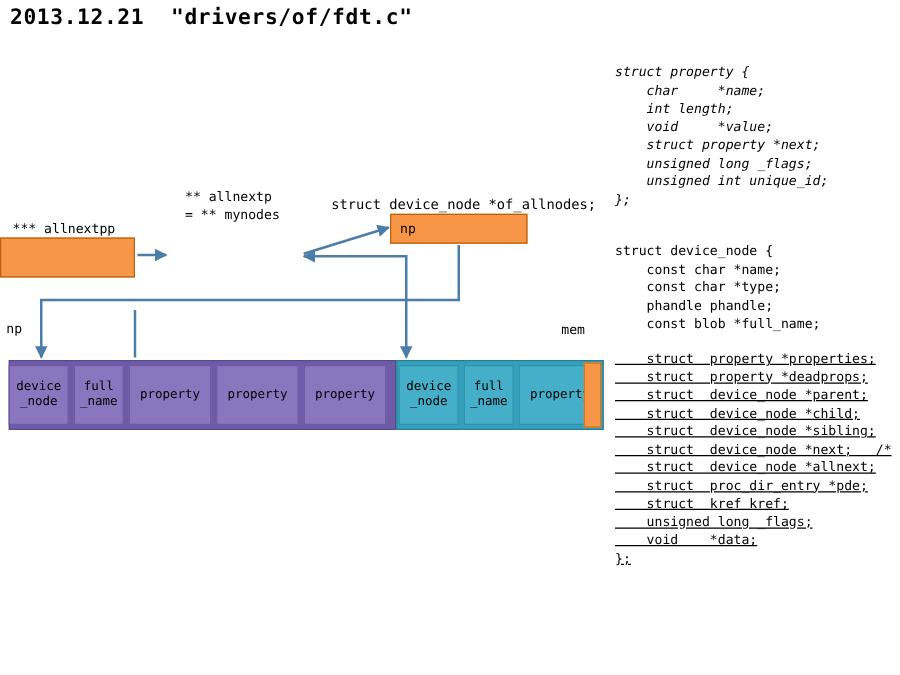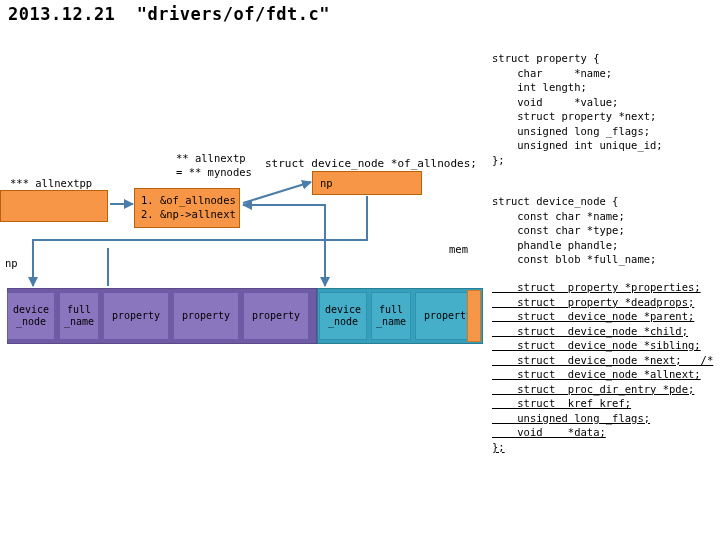--- a/index.html
+++ b/index.html
@@ -19,35 +19,35 @@
   }
 
   
   .code{
     position:absolute;
     font-family:"DejaVu Sans Mono","Liberation Mono",monospace;
     font-size:10.5px;line-height:14.5px;
     color:#000;white-space:pre;
   }
   #sig{left:8px;top:31px;}
-  #struct-property{left:492px;top:51px;}
+  #struct-property{left:492px;top:51px;font-style:italic;}
   #struct-device-node{left:492px;top:194px;}
   #dn-fields{left:492px;top:280px;text-decoration:underline;}
   #of-allnodes-decl{left:265px;top:157px;font-size:11px;}
 
   
   .lbl{
     position:absolute;
     font-family:"DejaVu Sans Mono","Liberation Mono",monospace;
     font-size:10.5px;line-height:14px;color:#000;white-space:pre;
   }
-  #lbl-allnextp{left:148px;top:151px;text-align:left;margin-left:28px;}
+  #lbl-allnextp{left:148px;top:151px;text-align:left;}
   #lbl-allnextpp{left:10px;top:176px;}
   #lbl-np-left{left:5px;top:256px;}
-  #lbl-mem{left:449px;top:242px;}
+  #lbl-mem{left:449px;top:257px;}
 
   
   .obox{
     position:absolute;
     background:#F79646;
     border:1.5px solid #B8620C;
     box-sizing:border-box;
     color:#000;
     font-family:"DejaVu Sans Mono","Liberation Mono",monospace;
     font-size:10.5px;
@@ -136,22 +136,20 @@
     <polyline points="325,240 325,205 243,205" fill="none" stroke="#4A7EA8" stroke-width="2" marker-end="url(#arw)"></polyline>
 
     <polyline points="367,196 367,240 33,240 33,286" fill="none" stroke="#4A7EA8" stroke-width="2" marker-end="url(#arw)"></polyline>
 
     <line x1="325" y1="240" x2="325" y2="286" stroke="#4A7EA8" stroke-width="2" marker-end="url(#arw)"></line>
 
     <line x1="108" y1="248" x2="108" y2="286" stroke="#4A7EA8" stroke-width="2"></line>
   </svg>
 
   <div class="obox" id="box-allnextpp"></div>
-  <div class="obox" id="box-steps">1. &amp;of_allnodes
-2. &amp;np-&gt;allnext</div>
   <div class="obox" id="box-np">np</div>
 
   <div id="strip">
       <div class="group g-purple" style="left: 0px; width: 310px;"></div>
       <div class="cell c-purple" style="left: 0px; width: 48px;">device
 _node</div>
       <div class="cell c-purple" style="left: 52px; width: 40px;">full
 _name</div>
       <div class="cell c-purple" style="left: 96px; width: 66px;">property</div>
       <div class="cell c-purple" style="left: 166px; width: 66px;">property</div>

